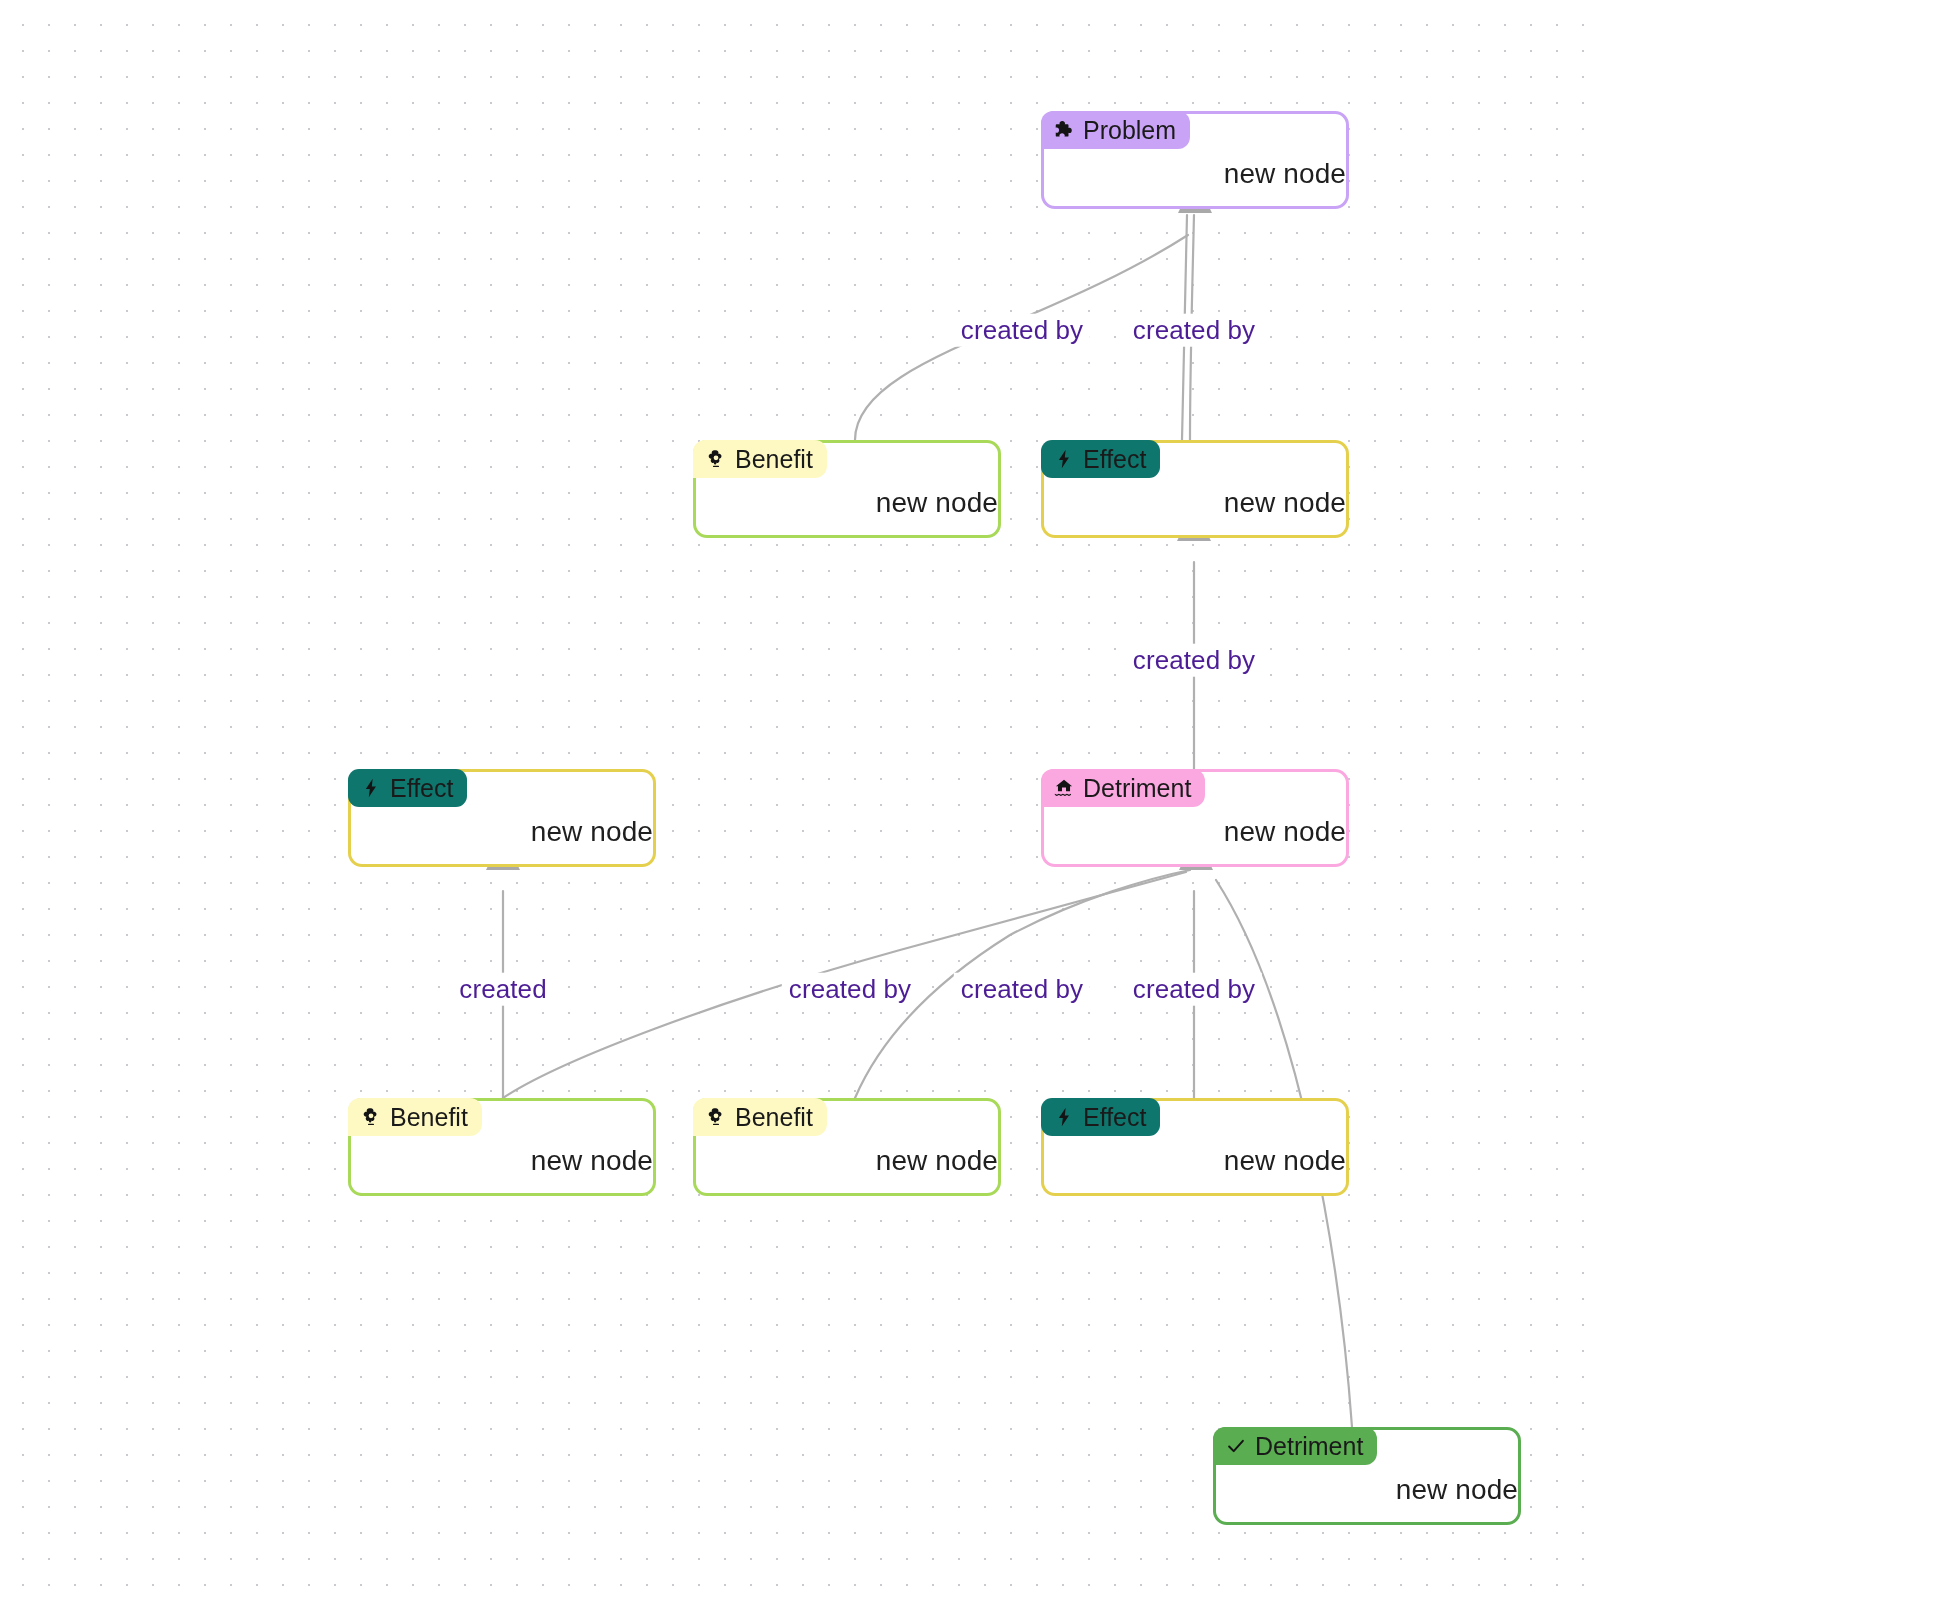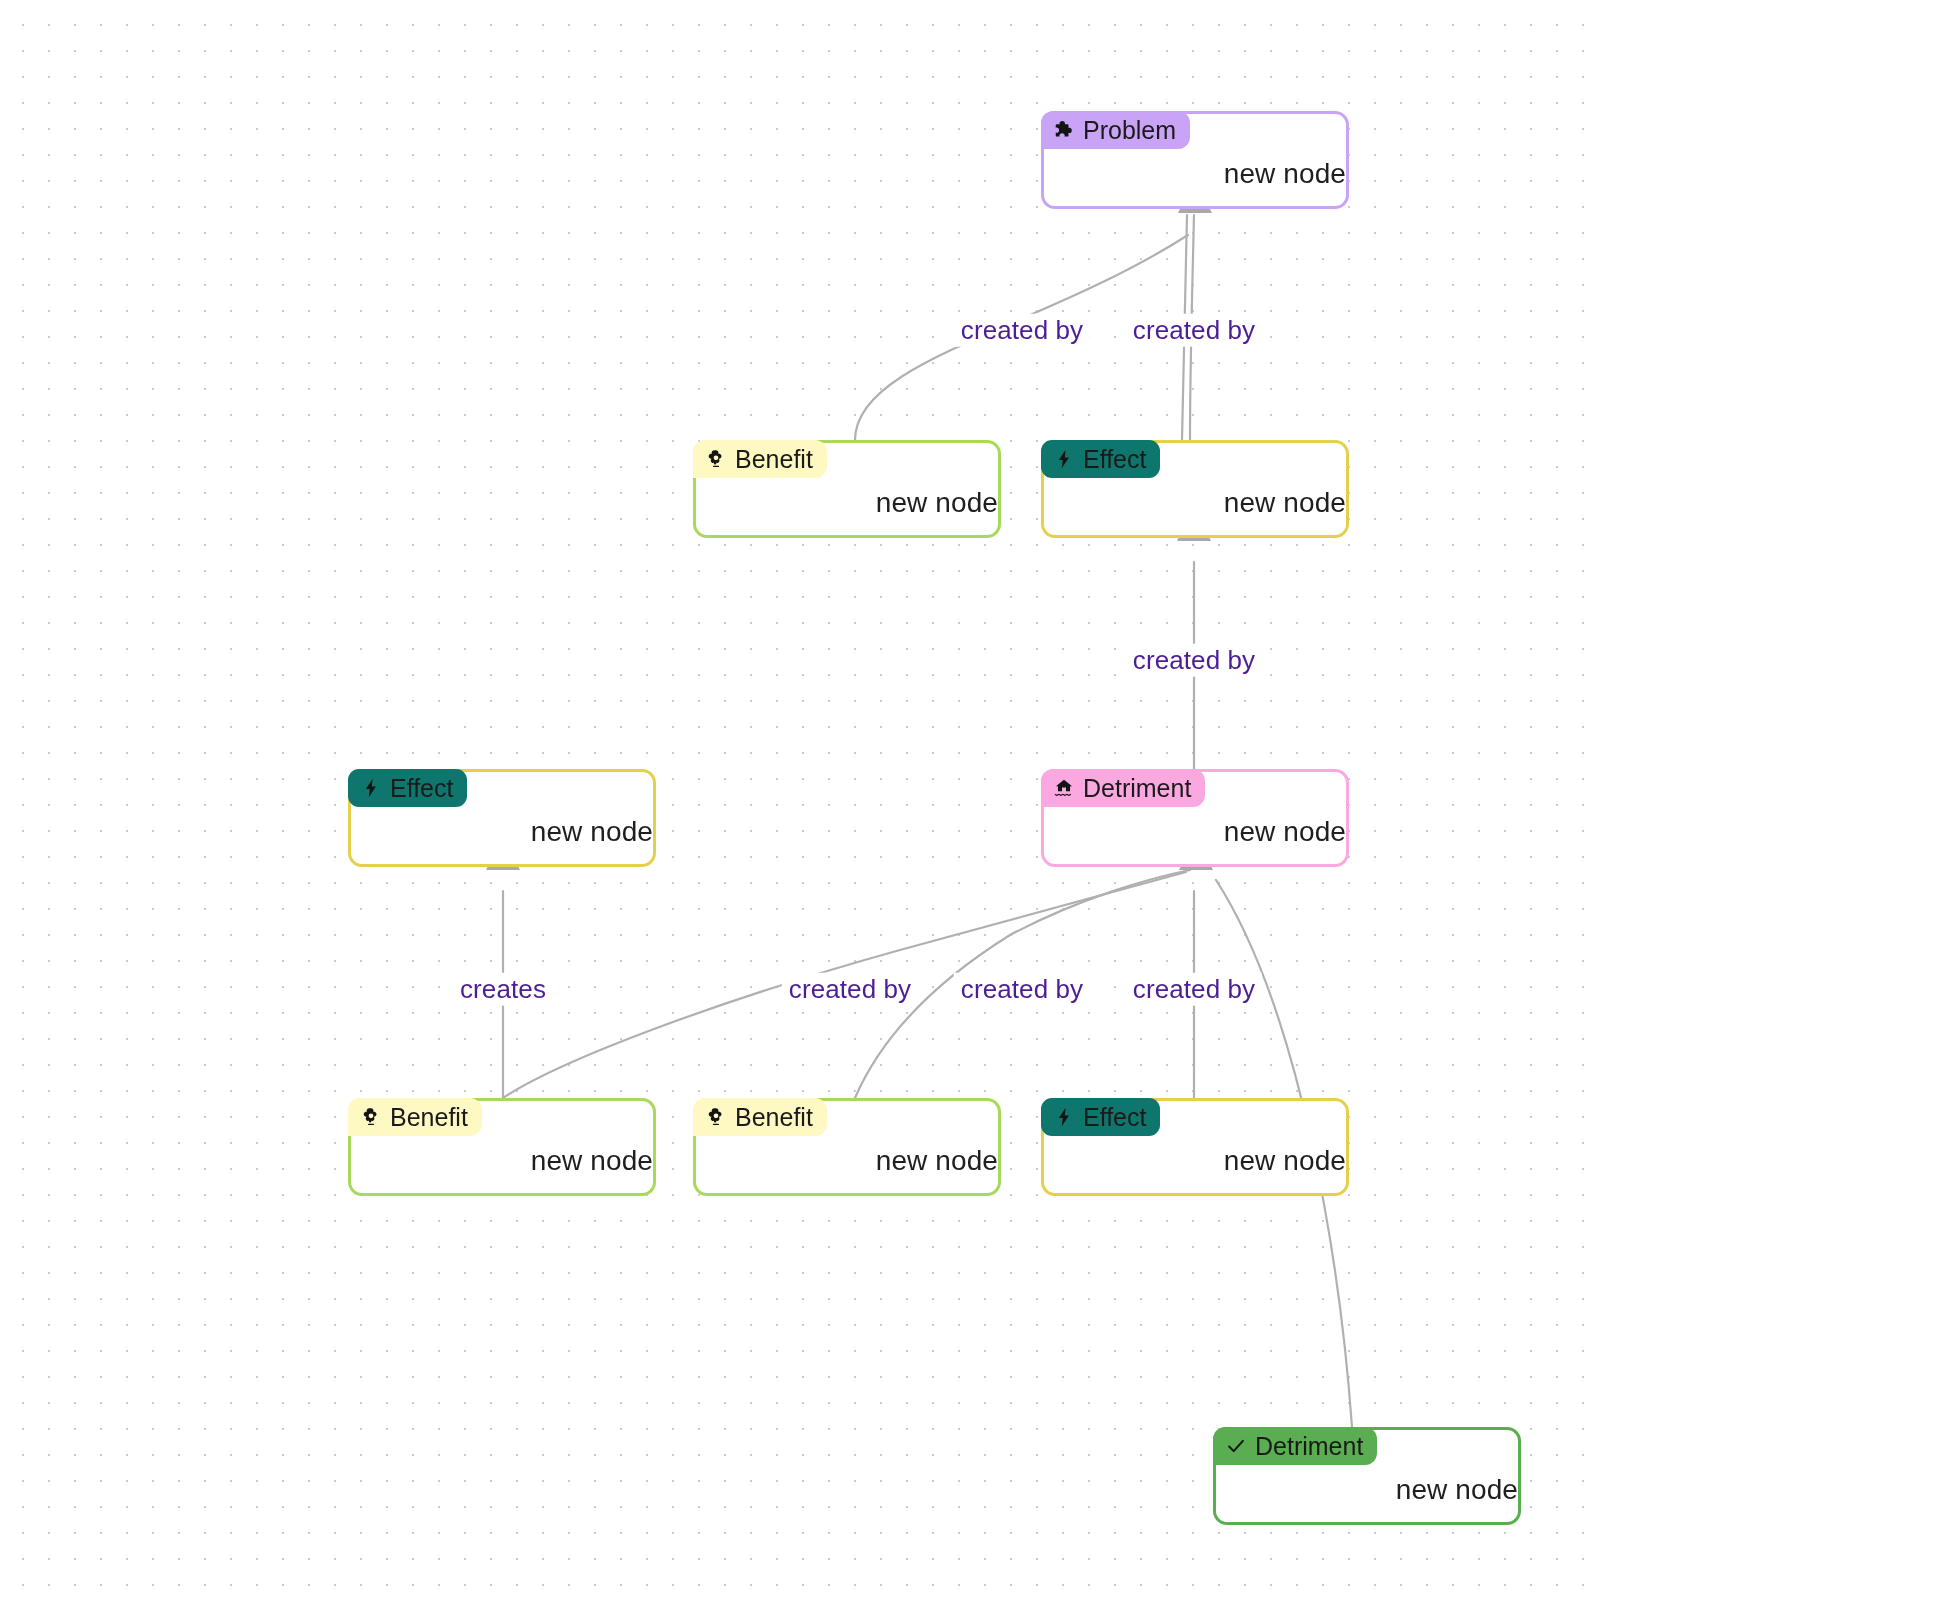--- a/index.html
+++ b/index.html
@@ -242,18 +242,18 @@
           </svg>
       </span>
       <span>Detriment</span>
     </div>
     <div class="node-body">new node</div>
   </div>
 
   <div class="edge-label" style="left:1022px; top:330px;">created by</div>
   <div class="edge-label" style="left:1194px; top:330px;">created by</div>
   <div class="edge-label" style="left:1194px; top:660px;">created by</div>
-  <div class="edge-label" style="left:503px;  top:989px;">creates</div>
+  <div class="edge-label" style="left:503px;  top:989px;">created</div>
   <div class="edge-label" style="left:850px;  top:989px;">created by</div>
   <div class="edge-label" style="left:1022px; top:989px;">created by</div>
   <div class="edge-label" style="left:1194px; top:989px;">created by</div>
 
 </div>
 
 </body></html>

